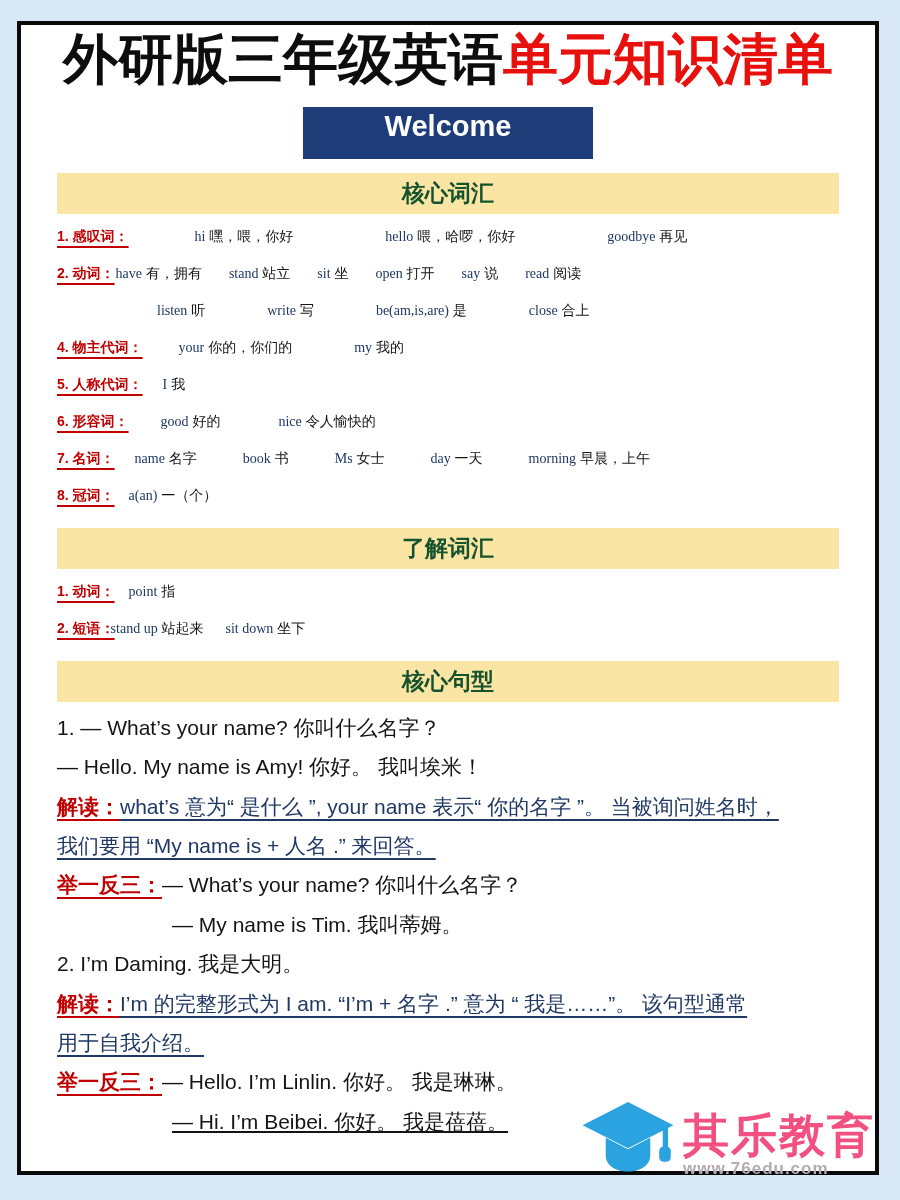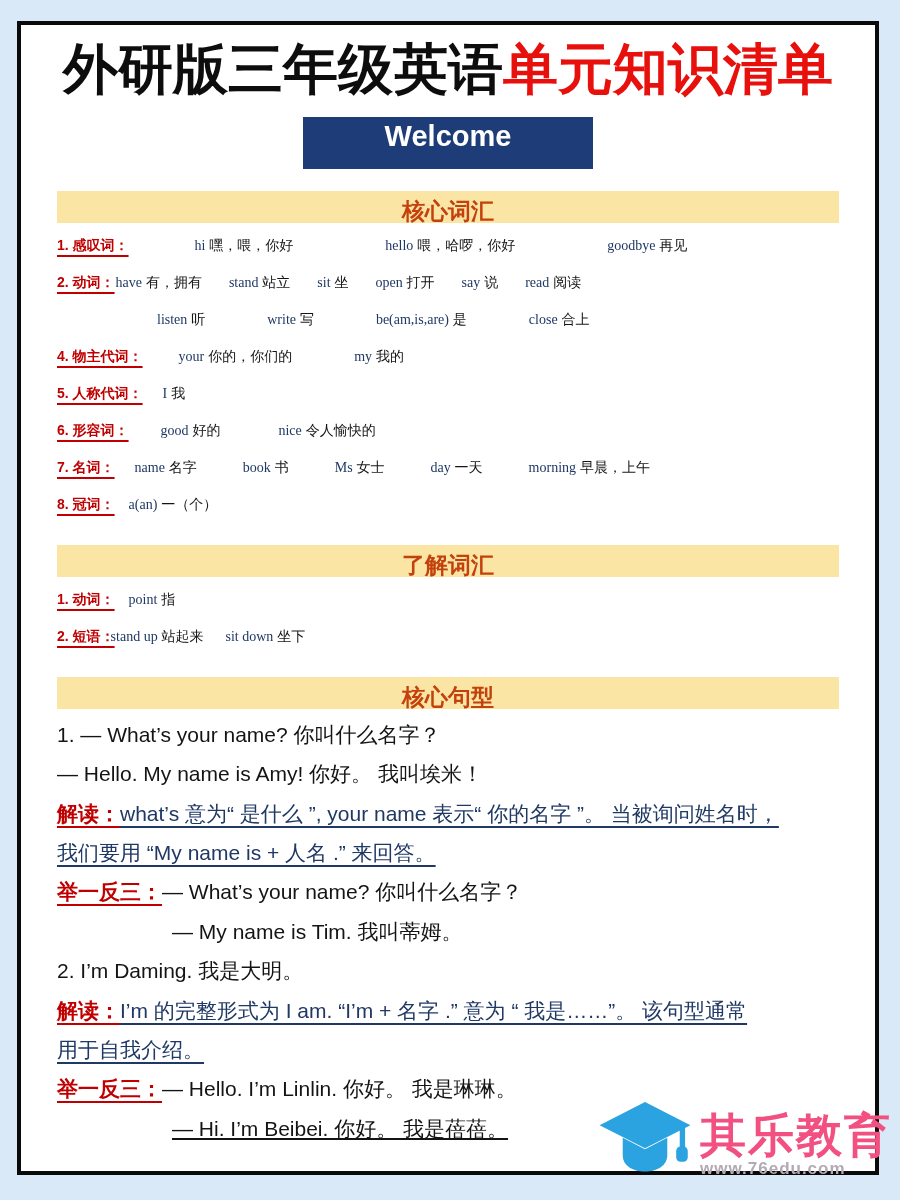--- a/index.html
+++ b/index.html
@@ -12,32 +12,32 @@
   body{
     background:var(--page-blue);
     font-family:"Liberation Sans","DejaVu Sans",sans-serif;
     position:relative;overflow:hidden;color:var(--ink);
   }
   .panel{
     position:absolute;left:17px;top:21px;width:862px;height:1154px;
     background:#fff;border:4px solid #0a0a0a;padding:0 36px;
   }
   .page-title{
-    margin-top:16px;text-align:center;font-size:55px;font-weight:900;
+    margin-top:6px;text-align:center;font-size:55px;font-weight:900;
     letter-spacing:0px;line-height:1.05;white-space:nowrap;
   }
   .page-title .t-black{color:#0d0d0d;}
   .page-title .t-red{color:var(--title-red);}
   .welcome{
     width:290px;height:52px;margin:18px auto 0;background:var(--banner-navy);
     color:#fff;font-size:29px;font-weight:700;text-align:center;line-height:38px;
   }
   .section-bar{
-    margin-top:22px;height:32px;background:var(--bar-yellow);
-    font-size:23px;font-weight:700;color:#c2410c;text-align:center;line-height:41px;
+    margin-top:14px;height:41px;background:var(--bar-yellow);
+    font-size:23px;font-weight:700;color:#14532d;text-align:center;line-height:41px;
   }
   .rows{margin-top:4px;font-size:14px;}
   .vocab-row{
     display:flex;align-items:baseline;column-gap:40px;
     line-height:36px;white-space:nowrap;
   }
   .vocab-label{
     color:var(--label-red);font-weight:700;
     text-decoration:underline;text-underline-offset:5px;text-decoration-thickness:1.5px;
     margin-right:-26px;
@@ -49,21 +49,21 @@
   .seg-label{
     color:var(--label-red);font-weight:700;
     text-decoration:underline;text-underline-offset:5px;text-decoration-thickness:1.5px;
   }
   .seg-blue{
     color:var(--word-blue);
     text-decoration:underline;text-underline-offset:5px;text-decoration-thickness:1.5px;
   }
   .seg-plain{color:var(--ink);}
   .watermark{
-    position:absolute;right:8px;bottom:8px;display:flex;align-items:center;
+    position:absolute;right:25px;bottom:8px;display:flex;align-items:center;
     column-gap:6px;z-index:5;
   }
   .wm-text{display:flex;flex-direction:column;align-items:flex-start;}
   .wm-brand{color:var(--wm-pink);font-size:46px;font-weight:900;line-height:1.05;letter-spacing:2px;}
   .wm-url{color:var(--wm-gray);font-size:17px;font-weight:700;letter-spacing:1px;}
 </style>
 </head>
 <body>
 
 <div class="panel">

